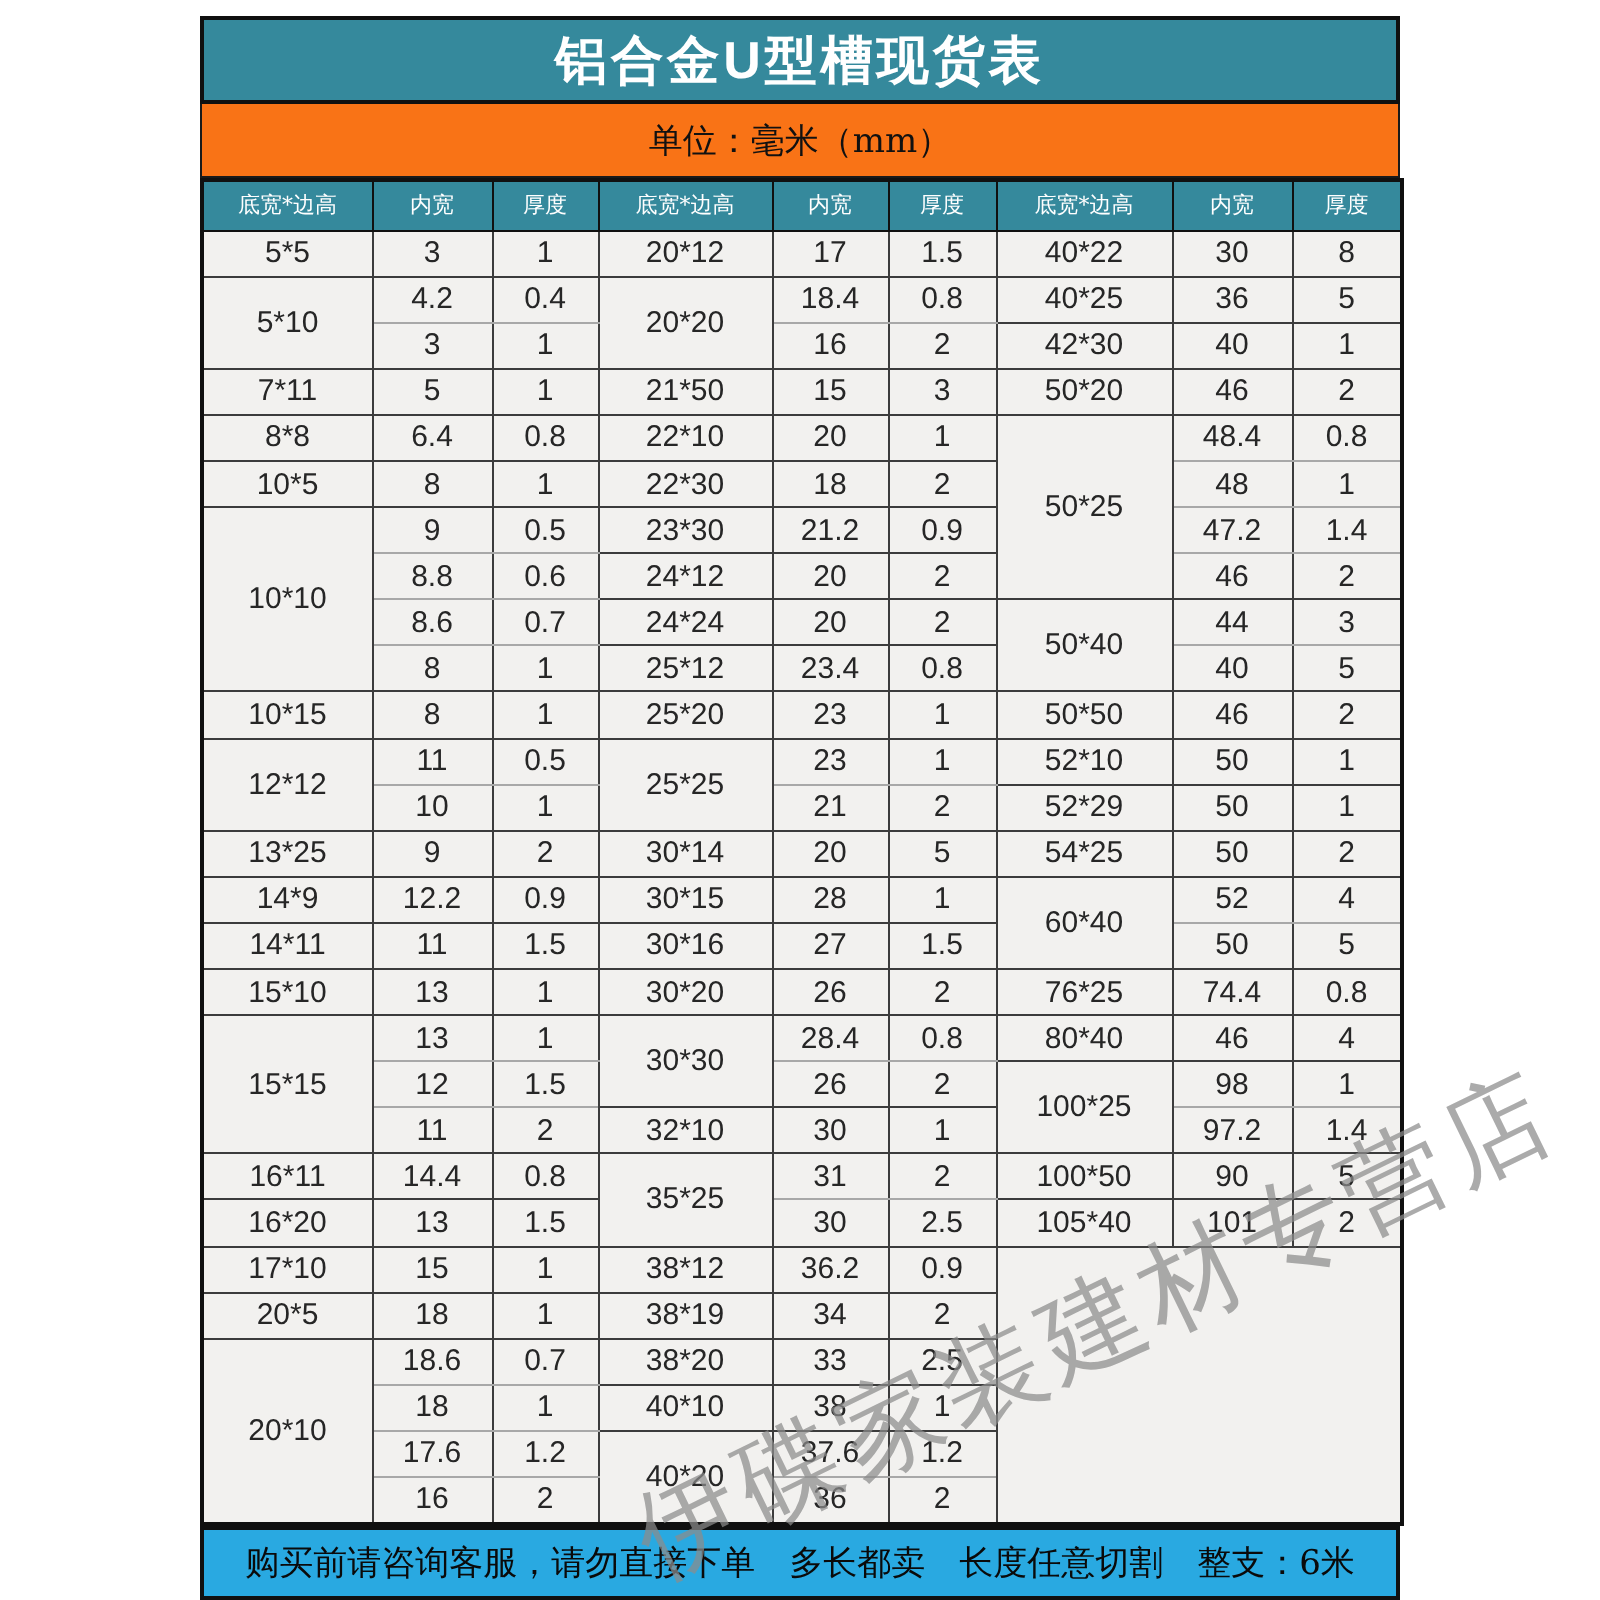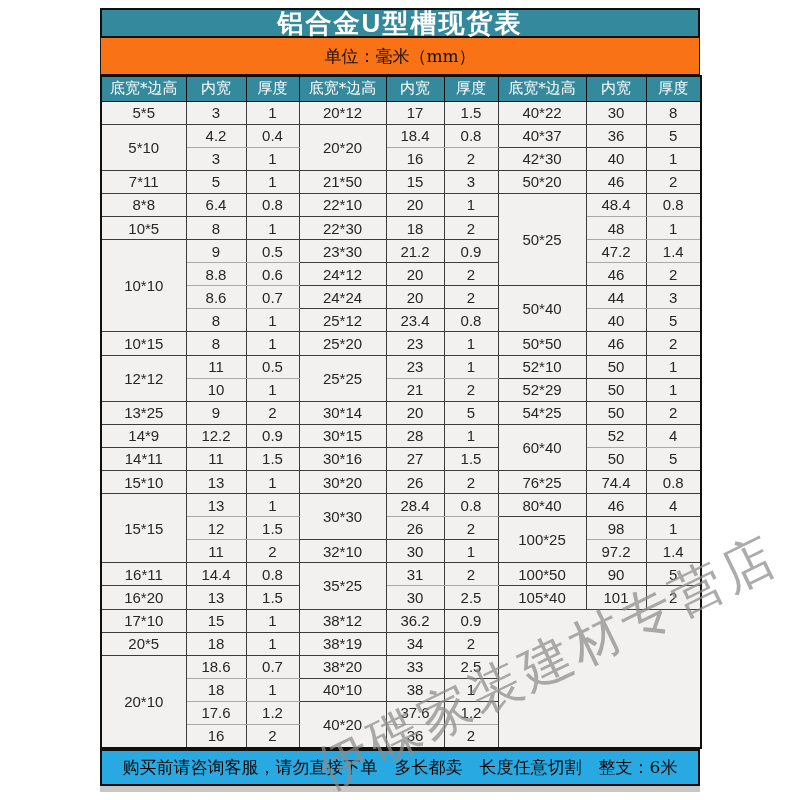--- a/index.html
+++ b/index.html
@@ -2,37 +2,37 @@
 <html style="--teal: #35899c; --blue: #29a9e1;"><head>
 <meta charset="utf-8">
 <style>
   html,body{margin:0;padding:0;}
   body{
     width:800px;height:800px;position:relative;overflow:hidden;
     background:#ffffff;font-family:"Liberation Sans",sans-serif;
   }
   .sheet{position:absolute;left:100px;top:8px;width:600px;z-index:2;}
   .title-bar{
-    box-sizing:border-box;height:30px;background:var(--teal,#35899c);
+    box-sizing:border-box;height:44px;background:var(--teal,#35899c);
     border:2px solid #101010;display:flex;align-items:center;justify-content:center;
     color:#ffffff;font-size:26px;font-weight:bold;letter-spacing:2px;
   }
   .unit-row{
     box-sizing:border-box;height:37px;background:#f97316;
     border:1px solid #1a1a1a;border-top:none;
     display:flex;align-items:center;justify-content:center;
     font-size:17px;color:#111;font-family:"DejaVu Serif",serif;
   }
   table.spec{
     width:600px;border-collapse:collapse;table-layout:fixed;
     background:#f2f1ef;border:2px solid #101010;
   }
   table.spec th{
     box-sizing:border-box;background:var(--teal,#35899c);color:#ffffff;
-    font-size:15px;font-weight:normal;height:25px;padding:0;
+    font-size:11px;font-weight:normal;height:25px;padding:0;
     border:1px solid #101010;font-family:"DejaVu Serif",serif;
   }
   table.spec td{
     box-sizing:border-box;border:1px solid #3c3c3c;text-align:center;
     font-size:15px;color:#262626;height:23.1px;padding:0;line-height:1;
   }
   table.spec td.minor{border-bottom-color:#a8a8a8;}
   table.spec td.blank{background:#f2f1ef;}
   .footer{
     box-sizing:border-box;height:37px;background:var(--blue,#29a9e1);
@@ -90,21 +90,21 @@
           <td>30</td>
           <td>8</td>
         </tr>
         <tr>
           <td rowspan="2">5*10</td>
           <td class="minor">4.2</td>
           <td class="minor">0.4</td>
           <td rowspan="2">20*20</td>
           <td class="minor">18.4</td>
           <td class="minor">0.8</td>
-          <td rowspan="1">40*37</td>
+          <td rowspan="1">40*25</td>
           <td>36</td>
           <td>5</td>
         </tr>
         <tr>
           <td>3</td>
           <td>1</td>
           <td>16</td>
           <td>2</td>
           <td rowspan="1">42*30</td>
           <td>40</td>

